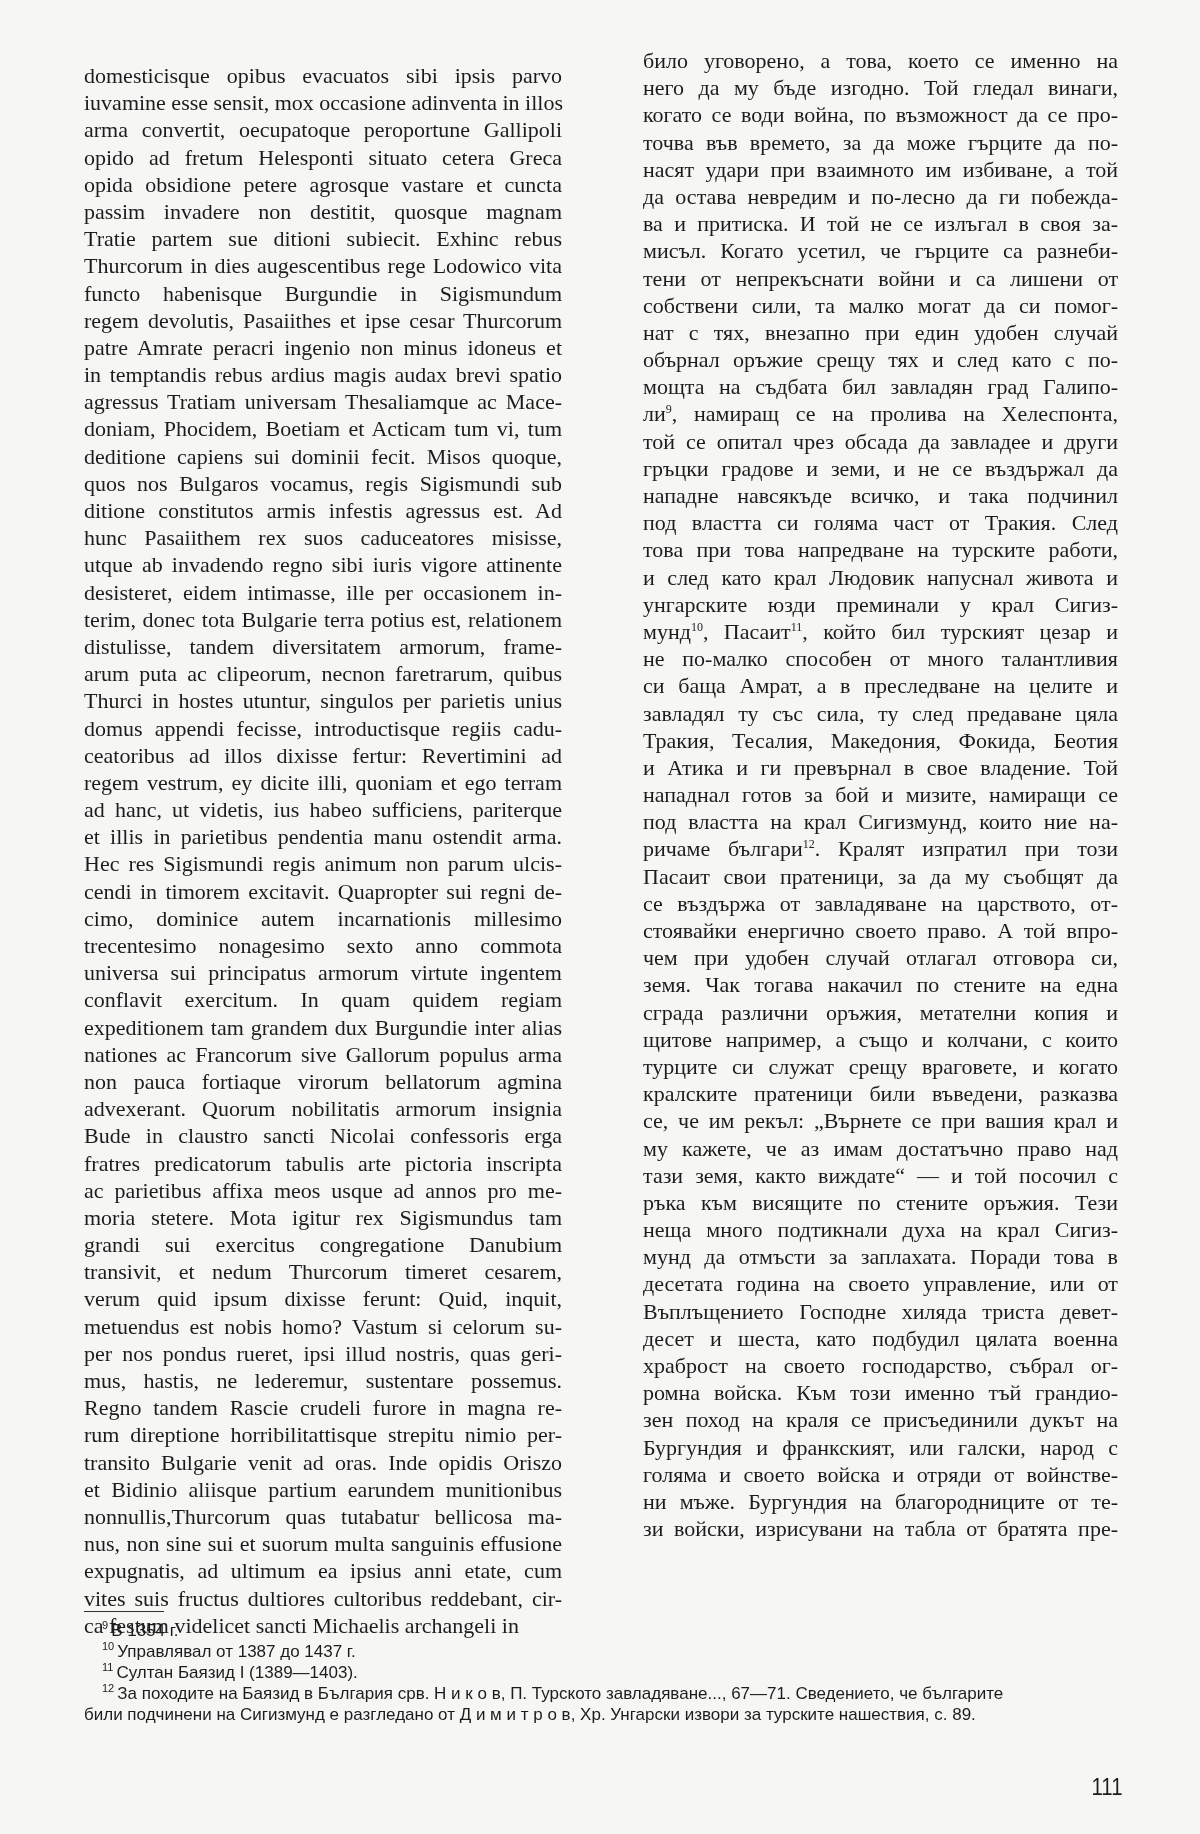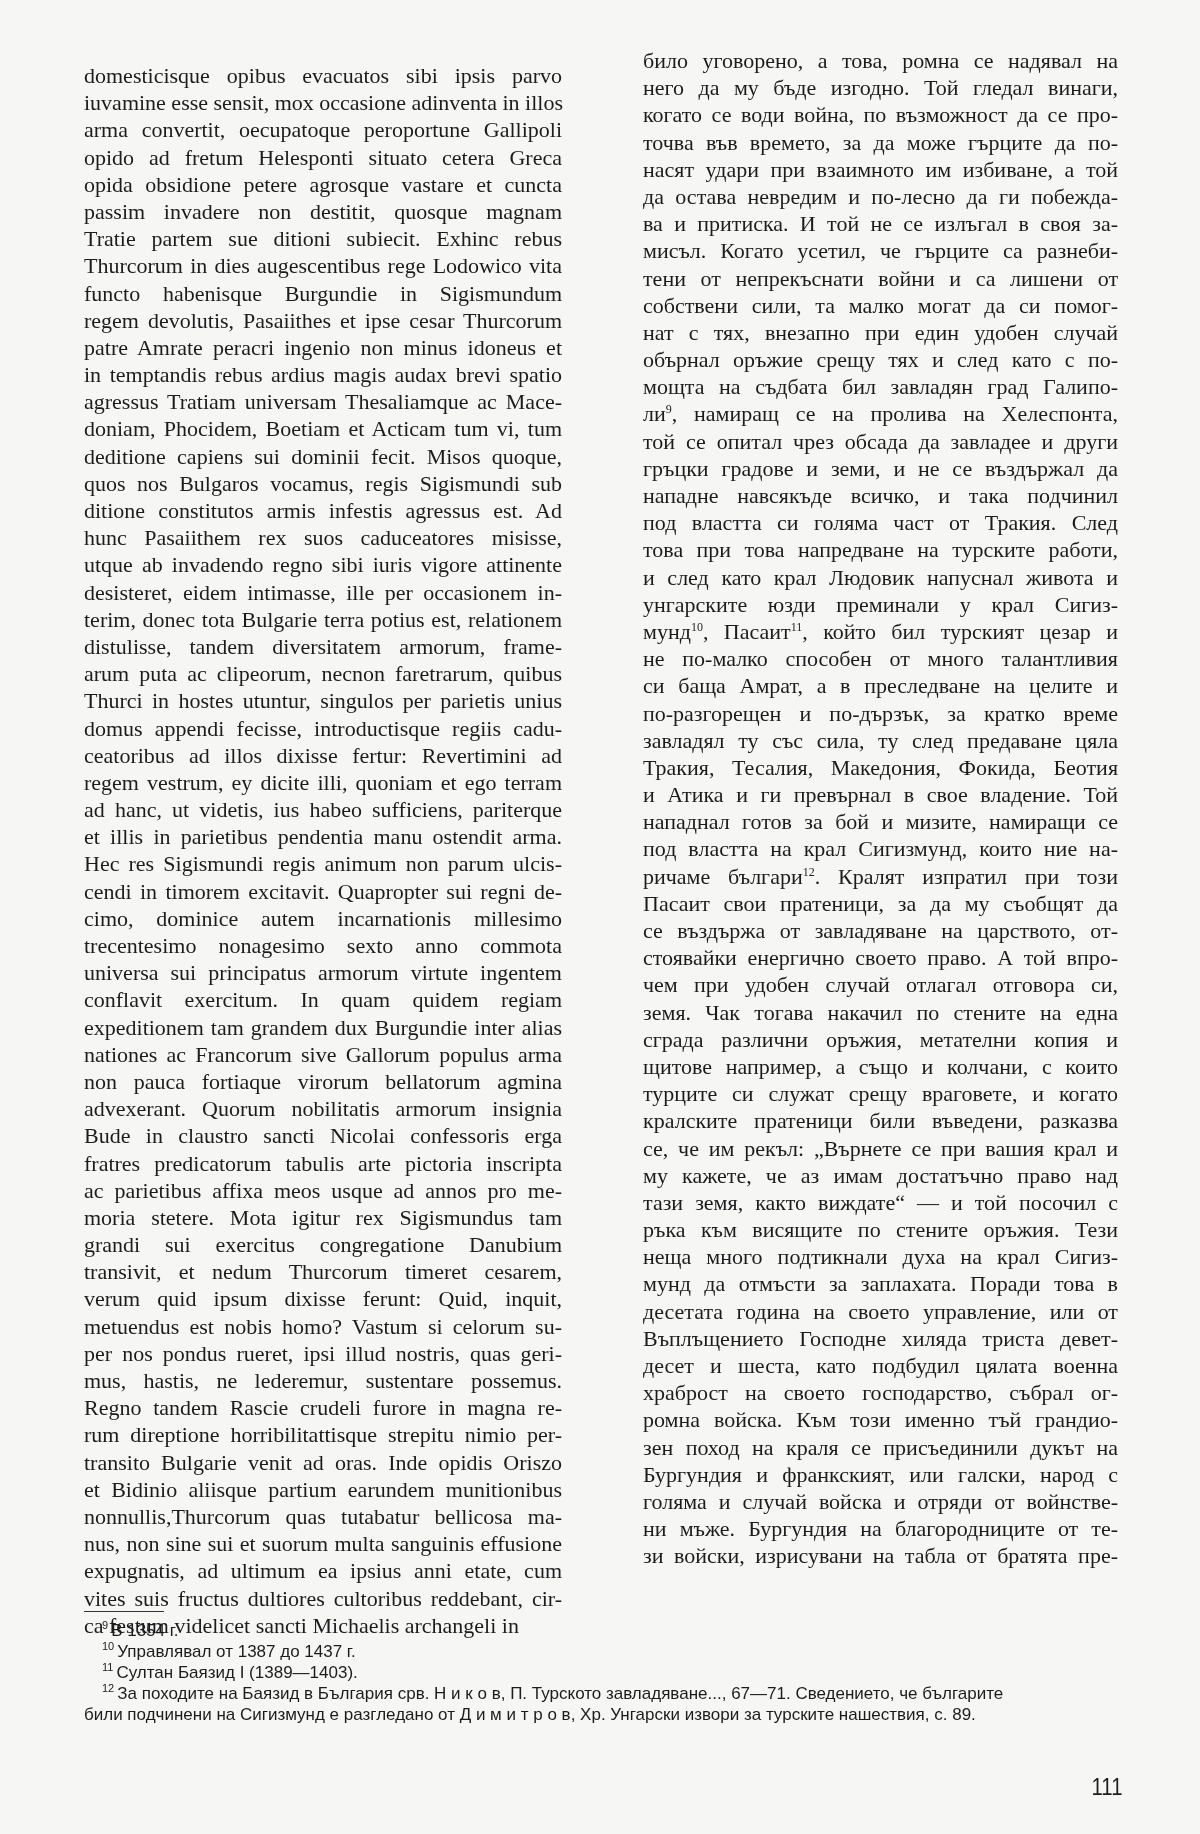--- a/index.html
+++ b/index.html
@@ -76,21 +76,21 @@
     <span class="line">rum direptione horribilitattisque strepitu nimio per-</span>
     <span class="line">transito Bulgarie venit ad oras. Inde opidis Oriszo</span>
     <span class="line">et Bidinio aliisque partium earundem munitionibus</span>
     <span class="line">nonnullis,Thurcorum quas tutabatur bellicosa ma-</span>
     <span class="line">nus, non sine sui et suorum multa sanguinis effusione</span>
     <span class="line">expugnatis, ad ultimum ea ipsius anni etate, cum</span>
     <span class="line">vites suis fructus dultiores cultoribus reddebant, cir-</span>
     <span class="line last">ca festum videlicet sancti Michaelis archangeli in</span>
   </div>
 <div class="col col-right" id="rightcol">
-    <span class="line">било уговорено, а това, ромна се надявал на</span>
+    <span class="line">било уговорено, а това, което се именно на</span>
     <span class="line">него да му бъде изгодно. Той гледал винаги,</span>
     <span class="line">когато се води война, по възможност да се про-</span>
     <span class="line">точва във времето, за да може гърците да по-</span>
     <span class="line">насят удари при взаимното им избиване, а той</span>
     <span class="line">да остава невредим и по-лесно да ги побежда-</span>
     <span class="line">ва и притиска. И той не се излъгал в своя за-</span>
     <span class="line">мисъл. Когато усетил, че гърците са разнеби-</span>
     <span class="line">тени от непрекъснати войни и са лишени от</span>
     <span class="line">собствени сили, та малко могат да си помог-</span>
     <span class="line">нат с тях, внезапно при един удобен случай</span>
@@ -100,21 +100,20 @@
     <span class="line">той се опитал чрез обсада да завладее и други</span>
     <span class="line">гръцки градове и земи, и не се въздържал да</span>
     <span class="line">нападне навсякъде всичко, и така подчинил</span>
     <span class="line">под властта си голяма част от Тракия. След</span>
     <span class="line">това при това напредване на турските работи,</span>
     <span class="line">и след като крал Людовик напуснал живота и</span>
     <span class="line">унгарските юзди преминали у крал Сигиз-</span>
     <span class="line">мунд<sup>10</sup>, Пасаит<sup>11</sup>, който бил турският цезар и</span>
     <span class="line">не по-малко способен от много талантливия</span>
     <span class="line">си баща Амрат, а в преследване на целите и</span>
-    <span class="line">по-разгорещен и по-дързък, за кратко време</span>
     <span class="line">завладял ту със сила, ту след предаване цяла</span>
     <span class="line">Тракия, Тесалия, Македония, Фокида, Беотия</span>
     <span class="line">и Атика и ги превърнал в свое владение. Той</span>
     <span class="line">нападнал готов за бой и мизите, намиращи се</span>
     <span class="line">под властта на крал Сигизмунд, които ние на-</span>
     <span class="line">ричаме българи<sup>12</sup>. Кралят изпратил при този</span>
     <span class="line">Пасаит свои пратеници, за да му съобщят да</span>
     <span class="line">се въздържа от завладяване на царството, от-</span>
     <span class="line">стоявайки енергично своето право. А той впро-</span>
     <span class="line">чем при удобен случай отлагал отговора си,</span>
@@ -129,21 +128,21 @@
     <span class="line">ръка към висящите по стените оръжия. Тези</span>
     <span class="line">неща много подтикнали духа на крал Сигиз-</span>
     <span class="line">мунд да отмъсти за заплахата. Поради това в</span>
     <span class="line">десетата година на своето управление, или от</span>
     <span class="line">Въплъщението Господне хиляда триста девет-</span>
     <span class="line">десет и шеста, като подбудил цялата военна</span>
     <span class="line">храброст на своето господарство, събрал ог-</span>
     <span class="line">ромна войска. Към този именно тъй грандио-</span>
     <span class="line">зен поход на краля се присъединили дукът на</span>
     <span class="line">Бургундия и франкският, или галски, народ с</span>
-    <span class="line">голяма и случай войска и отряди от войнстве-</span>
+    <span class="line">голяма и своето войска и отряди от войнстве-</span>
     <span class="line">ни мъже. Бургундия на благородниците от те-</span>
     <span class="line">зи войски, изрисувани на табла от братята пре-</span>
   </div>
 
 <div class="rule"></div>
 
 <div class="notes">
   <span class="note indent"><span class="num">9</span><span>В 1354 г.</span></span>
   <span class="note indent"><span class="num">10</span><span>Управлявал от 1387 до 1437 г.</span></span>
   <span class="note indent"><span class="num">11</span><span>Султан Баязид I (1389—1403).</span></span>

